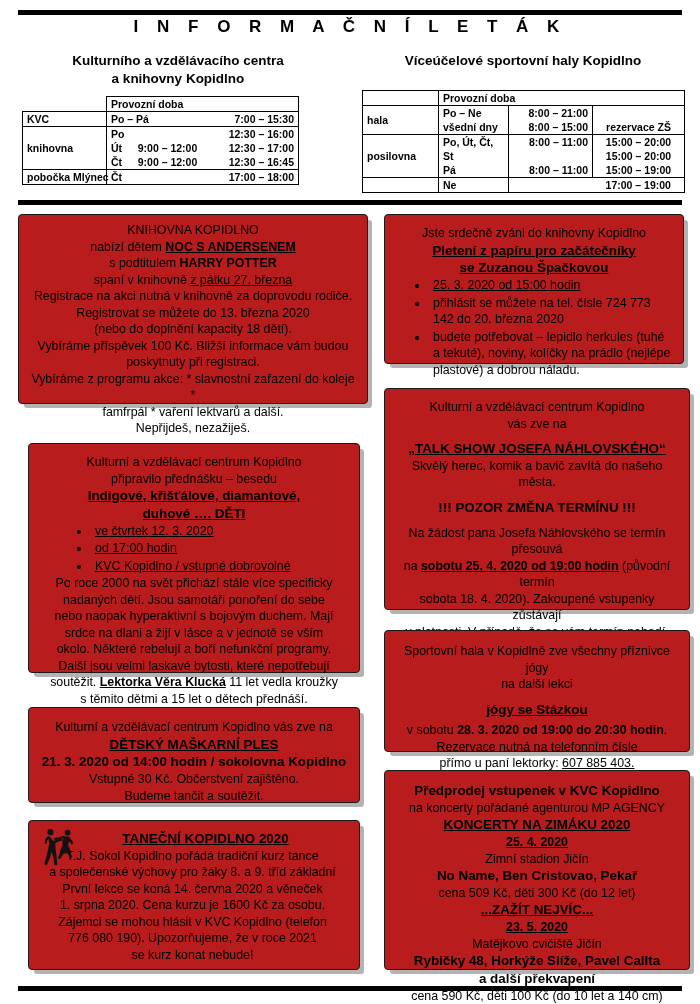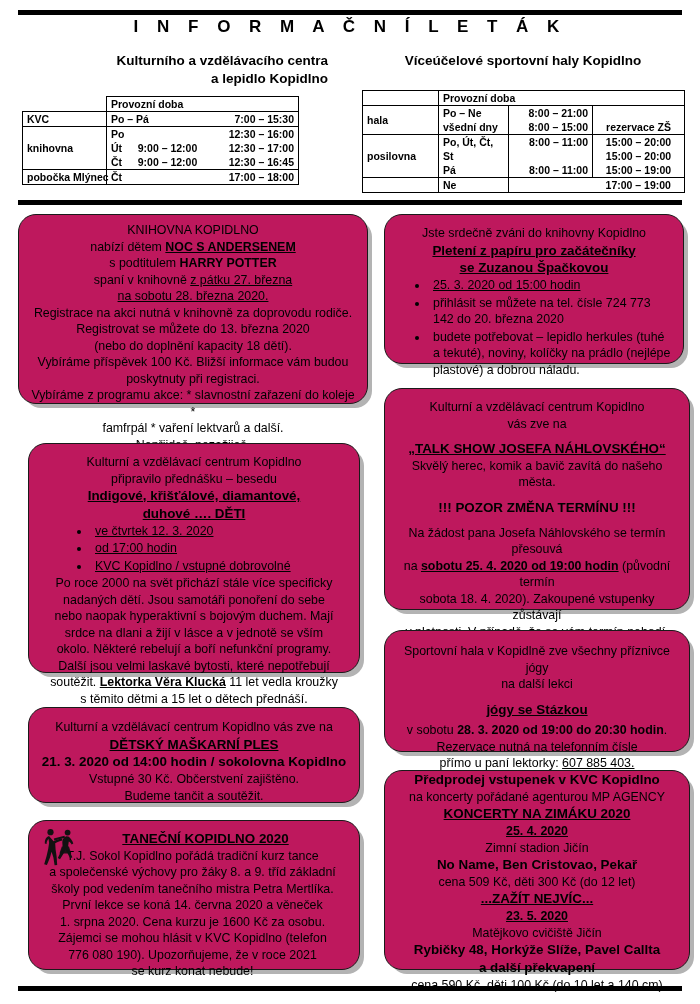--- a/index.html
+++ b/index.html
@@ -20,21 +20,21 @@
   .rule-bottom{top:986px;height:5px;}
 
   
   .main-title{
     position:absolute;top:18px;left:0;width:700px;
     text-align:center;font-size:17px;font-weight:bold;
     letter-spacing:7px;line-height:1.1;
   }
   .sub-left{
     position:absolute;top:52px;left:28px;width:300px;
-    text-align:right;font-size:13.5px;font-weight:bold;line-height:1.35;
+    text-align:center;font-size:13.5px;font-weight:bold;line-height:1.35;
   }
   .sub-right{
     position:absolute;top:52px;left:358px;width:330px;
     text-align:center;font-size:13.5px;font-weight:bold;line-height:1.35;
   }
 
   
   table.sched{
     border-collapse:collapse;font-size:10.5px;font-weight:bold;
     table-layout:fixed;
@@ -52,22 +52,22 @@
   .nt{border-top:none !important;}
   .nbm{border-bottom:none !important;}
   .c{text-align:center;}
   .r{text-align:right;}
   .l{text-align:left;}
 
   
   .box{
     position:absolute;
     border:1.4px solid #1a1a1a;
-    border-radius:18px;
-    background:#be185d;
+    border-radius:4px;
+    background:#b91c1c;
     box-shadow:5px 5px 0 -1px #b3b3b3;
     box-sizing:border-box;
     padding:7px 10px;
     font-size:12.4px;
     line-height:1.33;
     text-align:center;
   }
   .box p{margin:0;}
   .u{text-decoration:underline;}
   .b{font-weight:bold;}
@@ -91,21 +91,21 @@
 <div class="page">
 
   <div class="rule rule-top"></div>
   <div class="rule rule-mid"></div>
   <div class="rule rule-bottom"></div>
 
   <div class="main-title">I N F O R M A Č N Í   L E T Á K</div>
 
   <div class="sub-left">
     <div>Kulturního a vzdělávacího centra</div>
-    <div>a lepidlo Kopidlno</div>
+    <div>a knihovny Kopidlno</div>
   </div>
 
   <div class="sub-right">Víceúčelové sportovní haly Kopidlno</div>
 
   <table class="sched tbl-left">
     <colgroup>
         <col style="width:84px">
         <col style="width:24px">
         <col style="width:74px">
         <col style="width:94px">
@@ -192,21 +192,20 @@
       <td class="c nl">17:00 – 19:00</td>
     </tr>
   </tbody>
     </table>
 
   <div class="box" style="left:18px;top:214px;width:350px;height:190px;">
     <p>KNIHOVNA KOPIDLNO</p>
     <p><span>nabízí dětem </span><span class="bu">NOC S ANDERSENEM</span></p>
     <p><span>s podtitulem </span><span class="b">HARRY POTTER</span></p>
     <p><span>spaní v knihovně </span><span class="u">z pátku 27. března</span></p>
-    <p class="u">na sobotu 28. března 2020.</p>
     <p>Registrace na akci nutná v knihovně za doprovodu rodiče.</p>
     <p>Registrovat se můžete do 13. března 2020</p>
     <p>(nebo do doplnění kapacity 18 dětí).</p>
     <p>Vybíráme příspěvek 100 Kč. Bližší informace vám budou</p>
     <p>poskytnuty při registraci.</p>
     <p>Vybíráme z programu akce: * slavnostní zařazení do koleje  *</p>
     <p>famfrpál  * vaření lektvarů a další.</p>
     <p>Nepřijdeš, nezažiješ.</p>
   </div>
 
@@ -291,29 +290,28 @@
         <circle cx="26.6" cy="5.6" r="2.9"></circle>
         <path d="M25.2 9.2 C22.8 10.2 21.4 12.4 21.3 15 L21.6 20 L19.2 26 L16.8 31 L19 32.3 L22.6 26.6 L24.6 22.4 L26.6 26.2 L29.2 31.4 L31.4 30.2 L28.4 24 L27.1 19.2 L27.8 14.4 C29 14.9 30 16 30.6 17.5 L32.3 16.6 C31.4 13.6 29.4 11 27.4 9.6 Z"></path>
 
         <path d="M20.8 19.6 L28 19.6 L30.2 26.4 L18.4 26.4 Z" opacity="0.92"></path>
       </g>
     </svg>
 
     <p class="bu big" style="margin-left:26px;">TANEČNÍ KOPIDLNO 2020</p>
     <p>      T.J. Sokol Kopidlno pořádá tradiční kurz tance</p>
     <p>a společenské výchovy pro žáky 8. a 9. tříd základní</p>
-    <p>školy pod vedením tanečního mistra Petra Mertlíka.</p>
     <p>První lekce se koná 14. června 2020 a věneček</p>
     <p>1. srpna 2020. Cena kurzu je 1600 Kč za osobu.</p>
     <p>Zájemci se mohou hlásit v KVC Kopidlno (telefon</p>
     <p>776 080 190). Upozorňujeme, že v roce 2021</p>
     <p>se kurz konat nebude!</p>
   </div>
 
-  <div class="box" style="left:384px;top:770px;width:306px;height:200px;padding-top:0;">
+  <div class="box" style="left:384px;top:770px;width:306px;height:200px;padding-top:11px;">
     <p class="b big">Předprodej vstupenek v KVC Kopidlno</p>
     <p>na koncerty pořádané agenturou MP AGENCY</p>
     <p class="bu big">KONCERTY NA ZIMÁKU 2020</p>
     <p class="bu">25. 4. 2020</p>
     <p>Zimní stadion Jičín</p>
     <p class="b big">No Name, Ben Cristovao, Pekař</p>
     <p>cena 509 Kč, děti 300 Kč (do 12 let)</p>
     <p class="bu big">...ZAŽÍT NEJVÍC...</p>
     <p class="bu">23. 5. 2020</p>
     <p>Matějkovo cvičiště Jičín</p>

